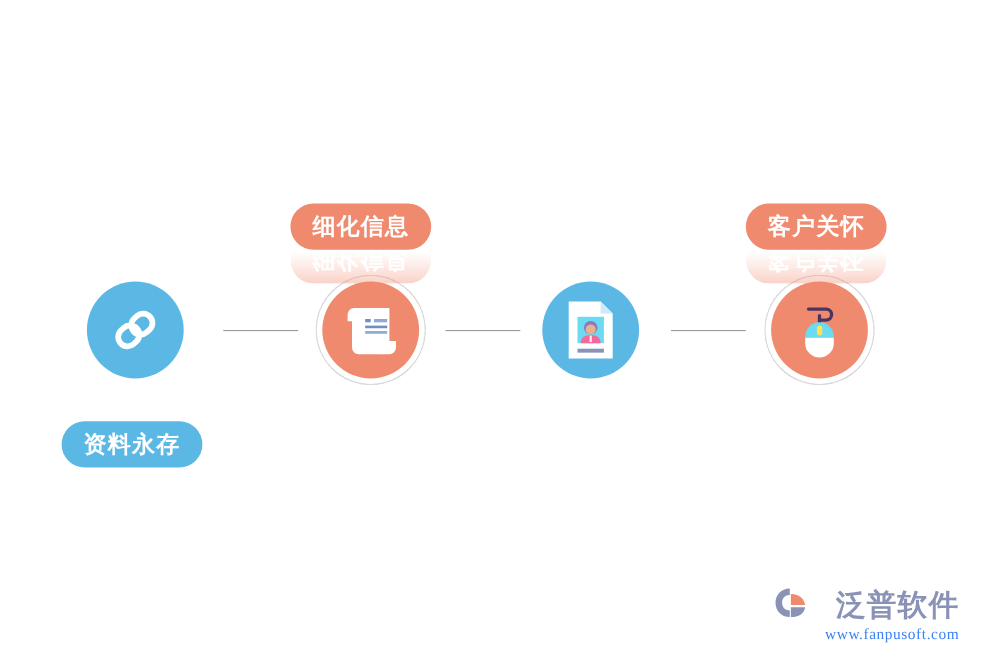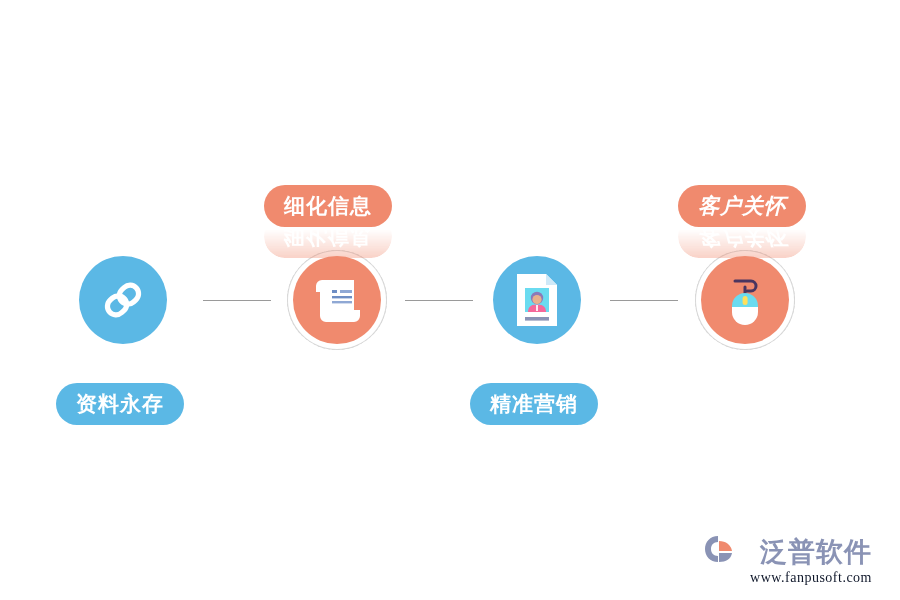--- a/index.html
+++ b/index.html
@@ -115,21 +115,21 @@
             mask-image: linear-gradient(to top, rgba(0,0,0,0) 4%, rgba(0,0,0,0.85) 100%);
   }
   .reflection .pill {
     position: absolute;
     bottom: 0;
     left: 0;
     height: 42px;
   }
 
   .tw-2 { left: 264px; }
-  .tw-4 { left: 678px; font-style: italic; }
+  .tw-4 { left: 678px; }
   .bw-1 { left: 56px; }
   .bw-3 { left: 470px; }
 
   
   #brand {
     position: absolute;
     right: 28px;
     bottom: 8px;
     text-align: right;
   }
@@ -142,21 +142,21 @@
     font-family: "DejaVu Sans", "Liberation Sans", sans-serif;
     font-size: 27px;
     font-weight: bold;
     color: #8A93B5;
     letter-spacing: 1px;
     line-height: 1;
   }
   .brand-url {
     font-family: "Liberation Serif", "DejaVu Serif", serif;
     font-size: 14px;
-    color: #0f172a;
+    color: #3b82f6;
     letter-spacing: 0.5px;
     margin-top: 2px;
     text-align: right;
   }
 </style>
 </head>
 <body>
 
 <div id="stage">
 
@@ -231,23 +231,20 @@
     <div class="pill coral">客户关怀</div>
     <div class="reflection">
       <div class="pill coral">客户关怀</div>
     </div>
   </div>
 
   <div class="pill-bottom-wrap bw-1">
     <div class="pill blue">资料永存</div>
   </div>
 
-  <div class="pill-bottom-wrap bw-3">
-    <div class="pill blue">精准营销</div>
-  </div>
 
   <div id="brand">
     <div class="brand-row">
       <span>
         <svg width="34" height="30" viewBox="0 0 34 30">
           <path d="M14 2 C6 2 1 8 1 15 C1 22 6 28 14 28 L14 22
                    C9.5 22 7 19 7 15 C7 11 9.5 8 14 8 Z" fill="#8A93B5"></path>
           <path d="M15 7 C22 7 27 11 28 17 L15 17 Z" fill="#F08A6E"></path>
           <path d="M15 19 L28 19 C27 25 22 28 15 28 Z" fill="#8A93B5"></path>
         </svg>

